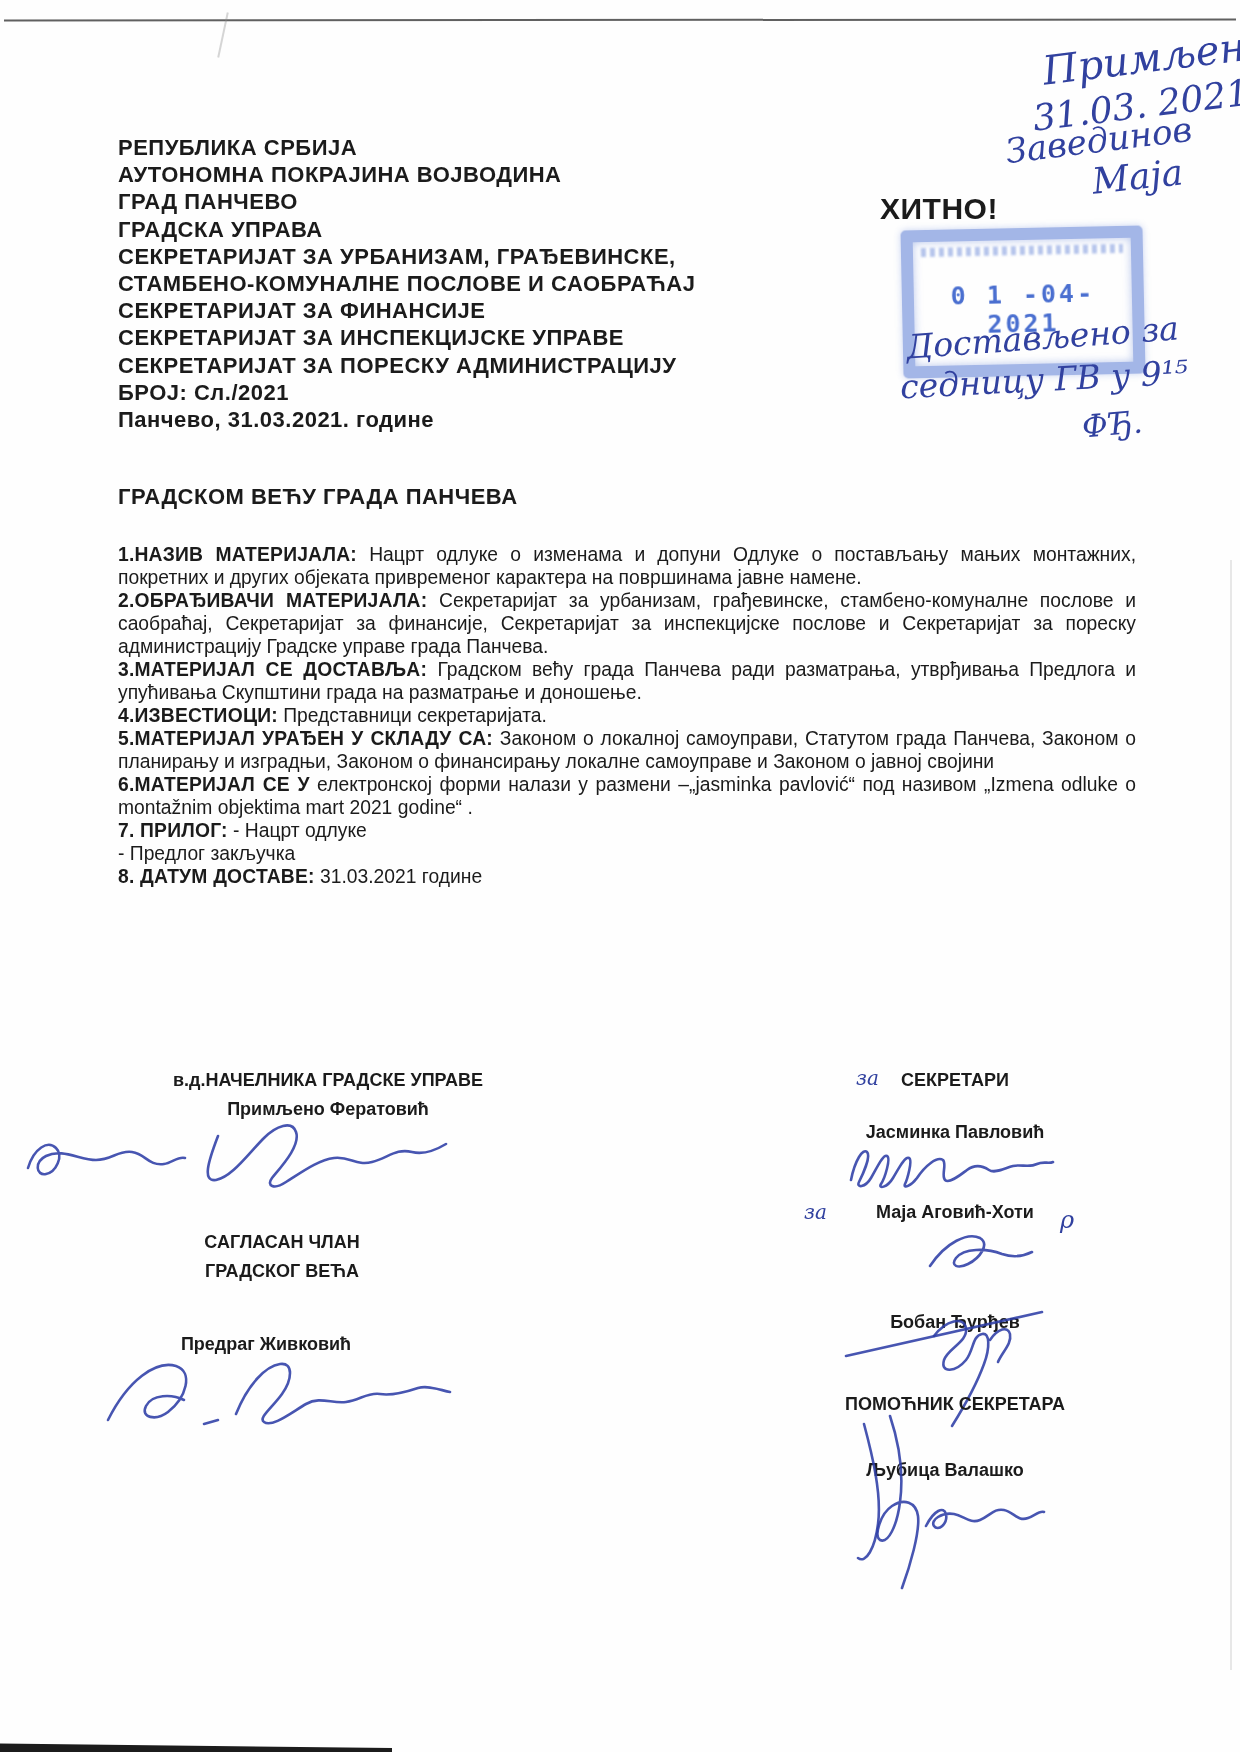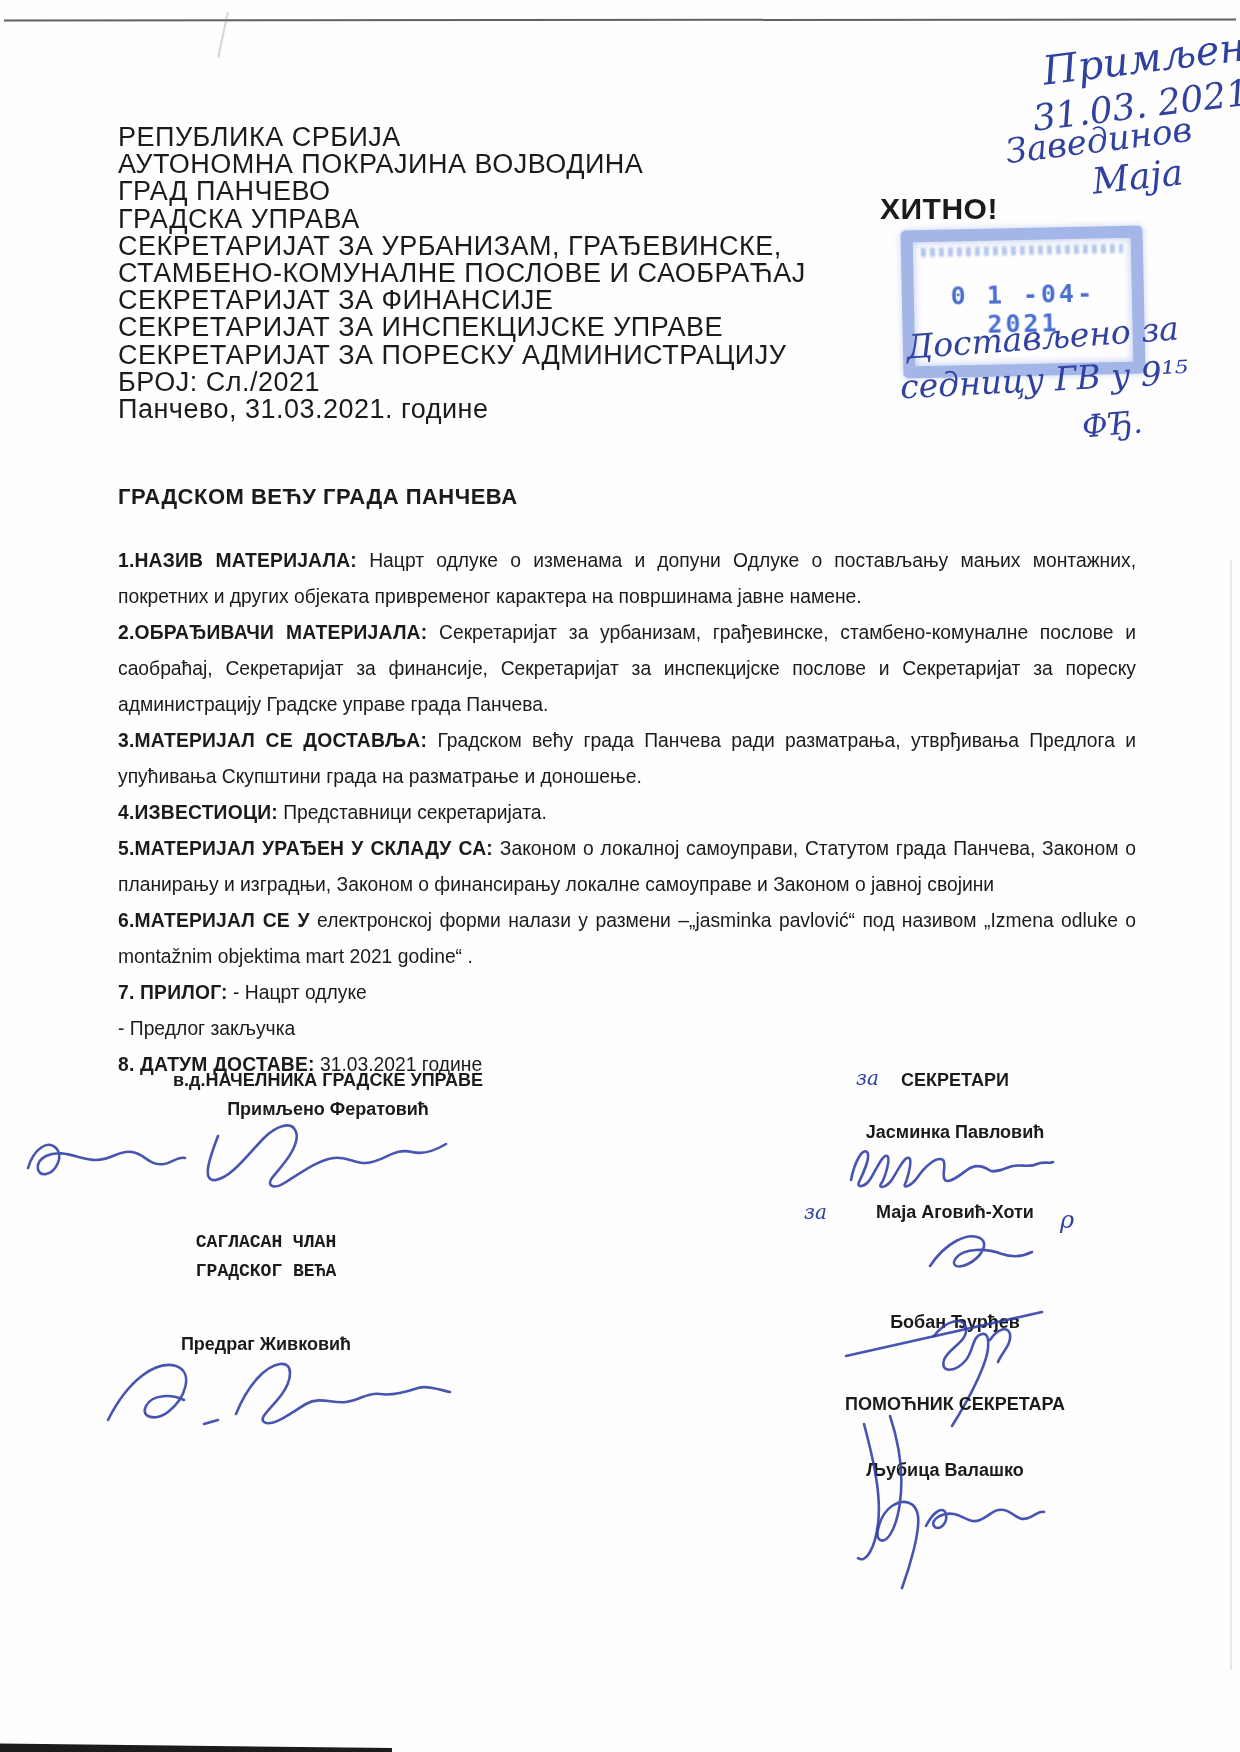--- a/index.html
+++ b/index.html
@@ -8,21 +8,21 @@
   .abs{position:absolute;}
 
   
   .scan-top{left:4px;top:19px;width:1232px;height:2px;background:#3d3d3d;opacity:.82;transform:rotate(-.05deg);}
   .scan-scratch{left:222px;top:12px;width:2px;height:46px;background:#8a8a8a;opacity:.35;transform:rotate(12deg);}
   .scan-right{left:1230px;top:560px;width:2px;height:1110px;background:rgba(0,0,0,.09);}
   .scan-bottom{left:0;top:1742px;width:392px;height:10px;background:#1c1c1c;
                clip-path:polygon(0 15%,100% 60%,100% 100%,0 100%);}
 
   
-  .letterhead{left:118px;top:124px;font-weight:normal;font-size:27px;line-height:27.2px;letter-spacing:.5px;}
+  .letterhead{left:118px;top:134px;font-weight:bold;font-size:22px;line-height:27.2px;letter-spacing:.5px;}
   .urgent{left:880px;top:192px;font-weight:bold;font-size:30px;letter-spacing:.5px;}
 
   
   .hw{font-family:"DejaVu Serif",serif;font-style:italic;color:#31419f;white-space:nowrap;}
   .hw-rec1{left:1042px;top:34px;font-size:40px;transform:rotate(-7deg);}
   .hw-rec2{left:1032px;top:84px;font-size:36px;transform:rotate(-7deg);}
   .hw-rec3{left:1005px;top:120px;font-size:34px;transform:rotate(-7deg);}
   .hw-rec4{left:1092px;top:156px;font-size:36px;transform:rotate(-6deg);}
   .hw-del1{left:906px;top:318px;font-size:33px;transform:rotate(-4deg);}
   .hw-del2{left:900px;top:360px;font-size:33px;transform:rotate(-3deg);}
@@ -38,28 +38,28 @@
          filter:blur(.6px);}
   .stamp-noise{position:absolute;left:8px;top:6px;right:8px;height:9px;filter:blur(1px);
          background:repeating-linear-gradient(90deg,rgba(72,110,208,.4) 0 5px,transparent 5px 9px);}
   .stamp-date{position:absolute;left:0;right:0;top:40px;text-align:center;
          font-family:"DejaVu Sans Mono",monospace;font-weight:bold;font-size:25px;
          letter-spacing:3px;color:#4a6fd0;filter:blur(.4px);}
 
   
   .content{left:118px;top:484px;width:1018px;}
   .addressee{margin:0 0 33px 0;font-size:22px;font-weight:bold;letter-spacing:.5px;}
-  .content p{margin:0;font-size:19.3px;line-height:36px;text-align:justify;}
+  .content p{margin:0;font-size:19.3px;line-height:23px;text-align:justify;}
   .content b{letter-spacing:.2px;}
 
   
   .sigtext{font-weight:bold;font-size:18px;text-align:center;white-space:nowrap;}
   .lrole{left:118px;top:1070px;width:420px;}
   .lname{left:118px;top:1099px;width:420px;}
-  .lrole2{left:128px;top:1228px;width:276px;line-height:29px;white-space:normal;font-family:Liberation Mono, monospace;}
+  .lrole2{left:144px;top:1228px;width:276px;line-height:29px;white-space:normal;}
   .lname2{left:128px;top:1334px;width:276px;}
   .rhead{left:800px;top:1070px;width:310px;}
   .rname1{left:800px;top:1122px;width:310px;}
   .rname2{left:800px;top:1202px;width:310px;}
   .rname3{left:800px;top:1312px;width:310px;}
   .rhead2{left:800px;top:1394px;width:310px;}
   .rname4{left:790px;top:1460px;width:310px;}
 
   .sig path{fill:none;stroke:#2e3ea6;stroke-width:2.6;stroke-linecap:round;opacity:.88;}
 </style>

